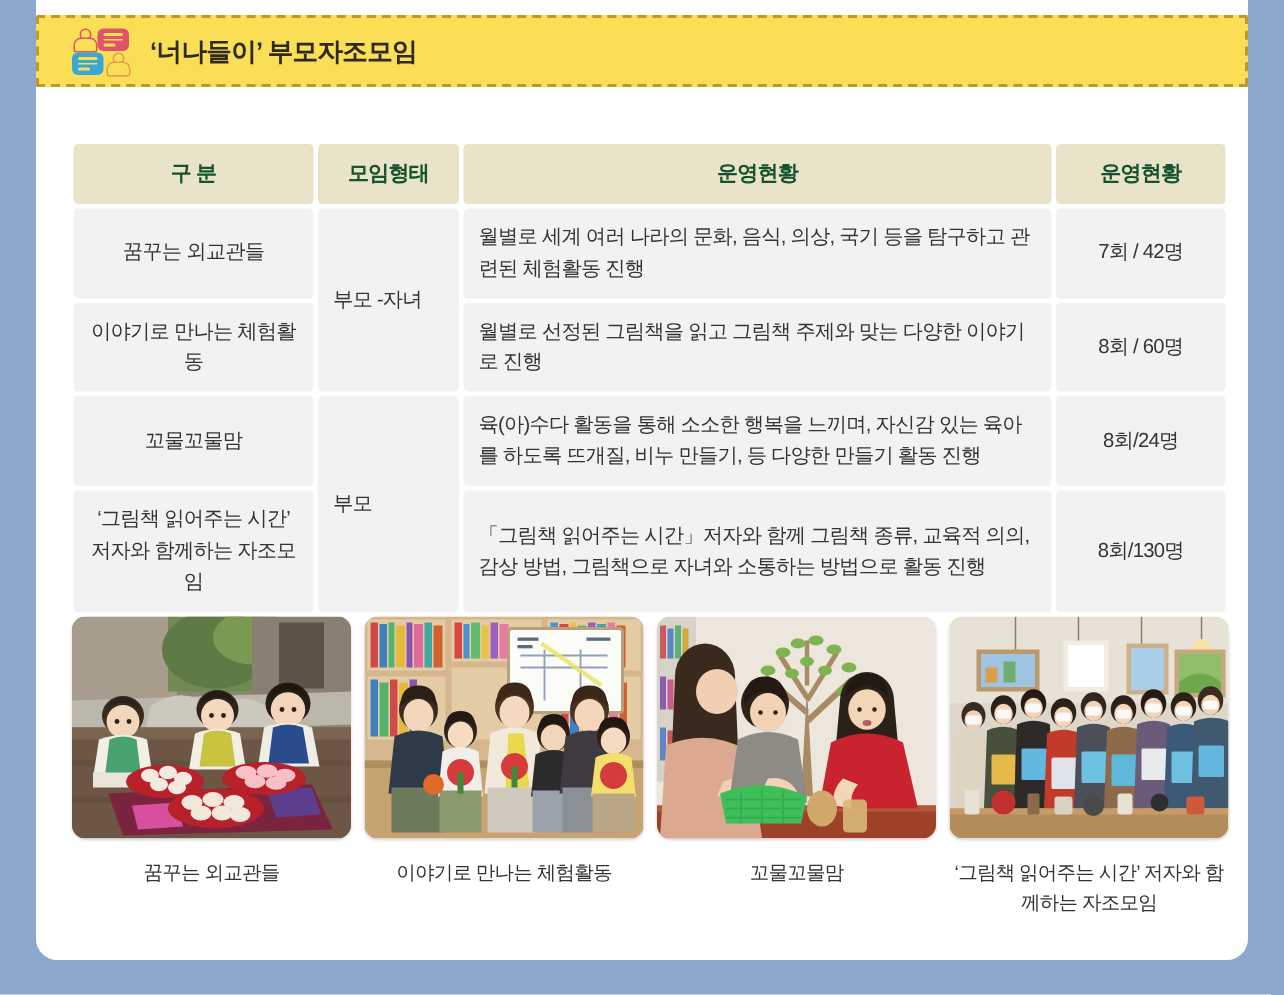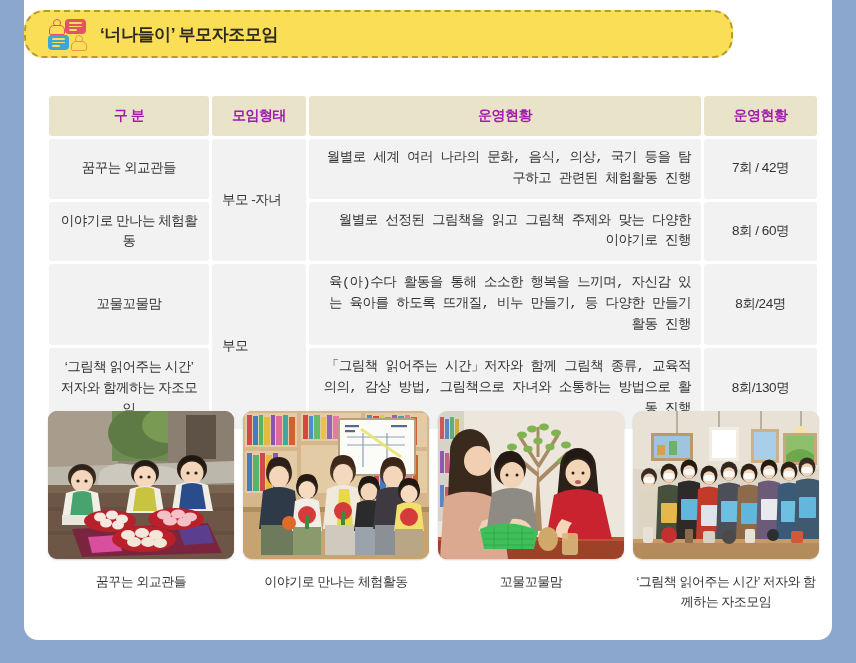--- a/index.html
+++ b/index.html
@@ -26,25 +26,25 @@
     background: #ffffff;
     border-radius: 0 0 14px 14px;
     box-sizing: border-box;
   }
 
   
   .banner {
     position: absolute;
     left: 24px;
     top: 10px;
-    width: 709px;
+    width: 808px;
     height: 48px;
     background: #fade55;
     border: 2px dashed #b99a32;
-    border-radius: 20px;
+    border-radius: 1px;
     box-sizing: border-box;
     display: flex;
     align-items: center;
     padding-left: 22px;
     gap: 14px;
   }
   .banner-icon {
     width: 38px;
     height: 30px;
     position: relative;
@@ -129,30 +129,30 @@
     letter-spacing: -0.5px;
     vertical-align: middle;
     box-sizing: border-box;
     border-radius: 3px;
     line-height: 1.55;
   }
   table.data th {
     background: #e9e3c9;
     text-align: center;
     font-weight: bold;
-    color: #a21caf;
+    color: #14532d;
     height: 36px;
     font-size: 14px;
   }
   table.data td {
     background: #f2f2f2;
   }
   td.c-name   { text-align: center; }
   td.c-type   { text-align: left; }
-  td.c-detail { text-align: right; font-family: Liberation Mono, monospace; }
+  td.c-detail { text-align: left; }
   td.c-stat   { text-align: center; white-space: nowrap; }
 
   .col1 { width: 160px; }
   .col2 { width: 94px; }
   .col3 { width: 392px; }
   .col4 { width: 113px; }
 
   
   .photos {
     position: absolute;

